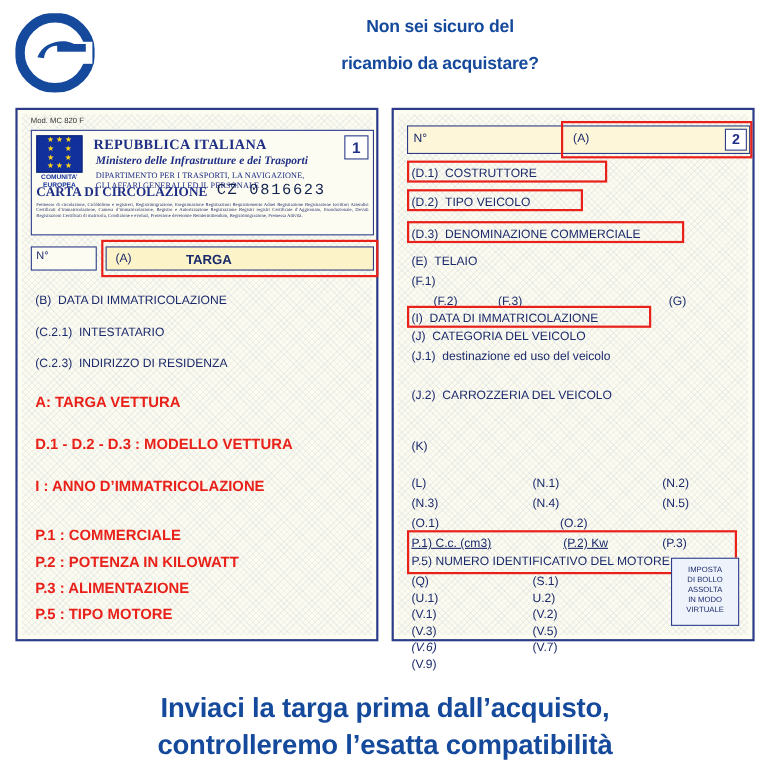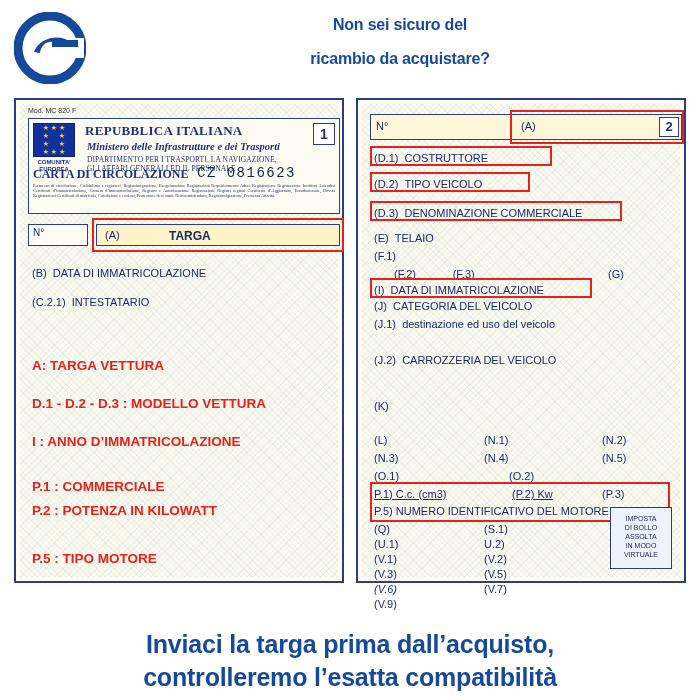--- a/index.html
+++ b/index.html
@@ -357,26 +357,30 @@
         <span style="position:absolute; left:72px; top:4px; font-size:12px; font-weight:bold;">TARGA</span>
       </div>
       <div class="redbox" style="left:72px; top:114px; width:252px; height:34px;"></div>
 
       <div class="fld" style="left:12px; top:163px;">
         <span>(B)</span>&nbsp;&nbsp;<span>DATA DI IMMATRICOLAZIONE</span>
       </div>
       <div class="fld" style="left:12px; top:192px;">
         <span>(C.2.1)</span>&nbsp;&nbsp;<span>INTESTATARIO</span>
       </div>
+      <div class="fld" style="left:12px; top:221px;">
+        <span>(C.2.3)</span>&nbsp;&nbsp;<span>INDIRIZZO DI RESIDENZA</span>
+      </div>
 
       <div class="redtext" style="left:12px; top:254px;">A: TARGA VETTURA</div>
       <div class="redtext" style="left:12px; top:292px;">D.1 - D.2 - D.3 : MODELLO VETTURA</div>
       <div class="redtext" style="left:12px; top:330px;">I : ANNO D’IMMATRICOLAZIONE</div>
       <div class="redtext" style="left:12px; top:375px;">P.1 : COMMERCIALE</div>
       <div class="redtext" style="left:12px; top:399px;">P.2 : POTENZA IN KILOWATT</div>
+      <div class="redtext" style="left:12px; top:423px;">P.3 : ALIMENTAZIONE</div>
       <div class="redtext" style="left:12px; top:447px;">P.5 :  TIPO MOTORE</div>
     </div>
   </div>
 
   <div class="doc doc-right">
     <div class="doc-inner">
 
       <div class="rhead">
         <span style="position:absolute; left:5px; top:5px; font-size:11px; color:#1b2a6b;">N°</span>
         <span style="position:absolute; left:150px; top:5px; font-size:11px; color:#1b2a6b;">(A)</span>

